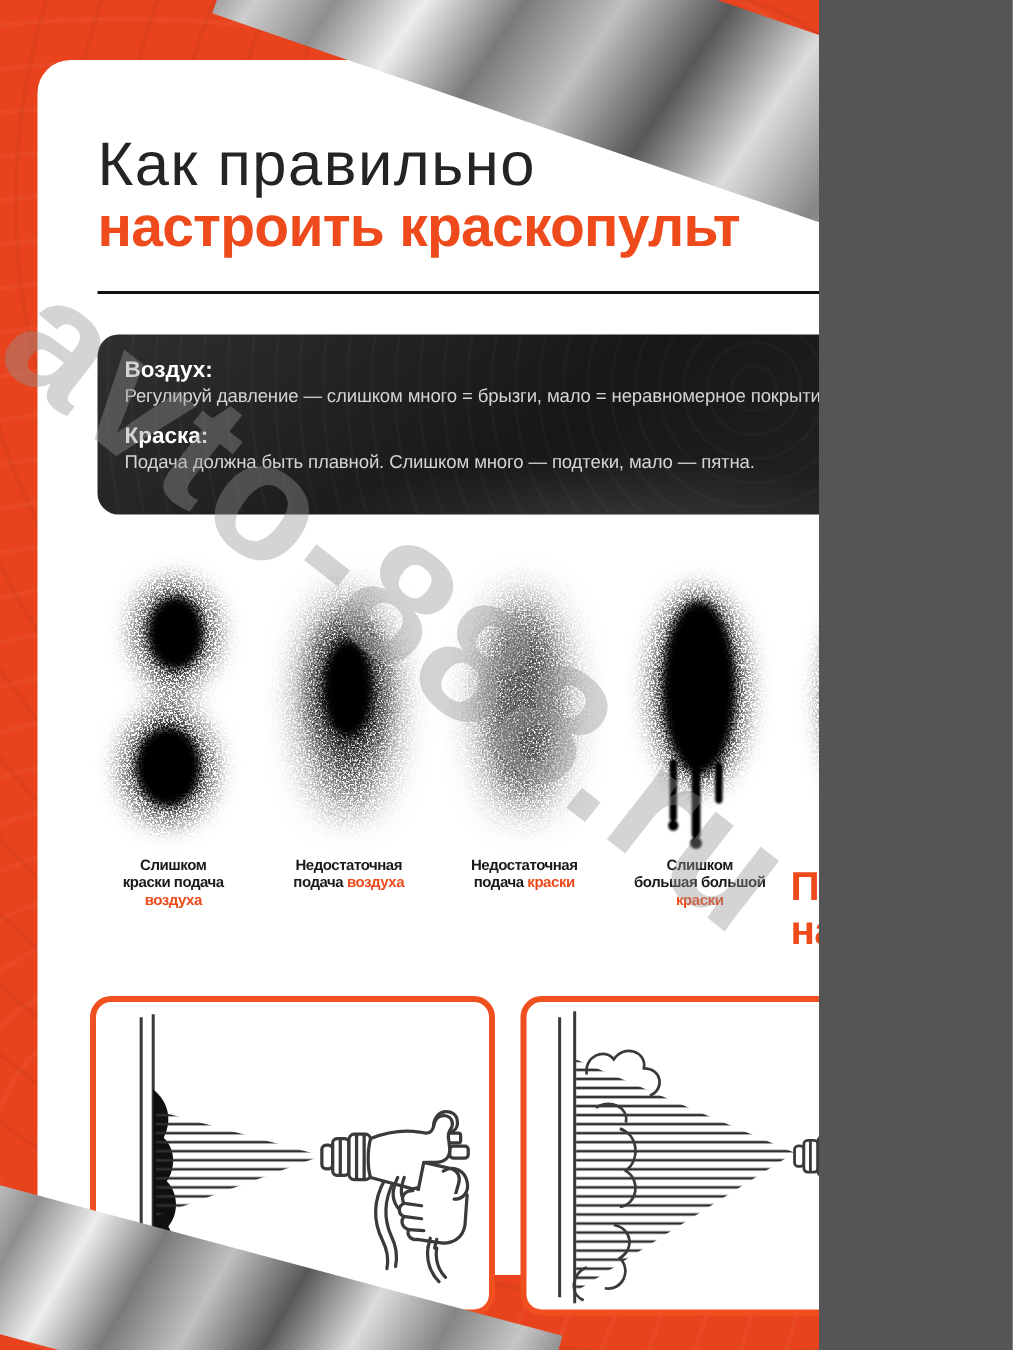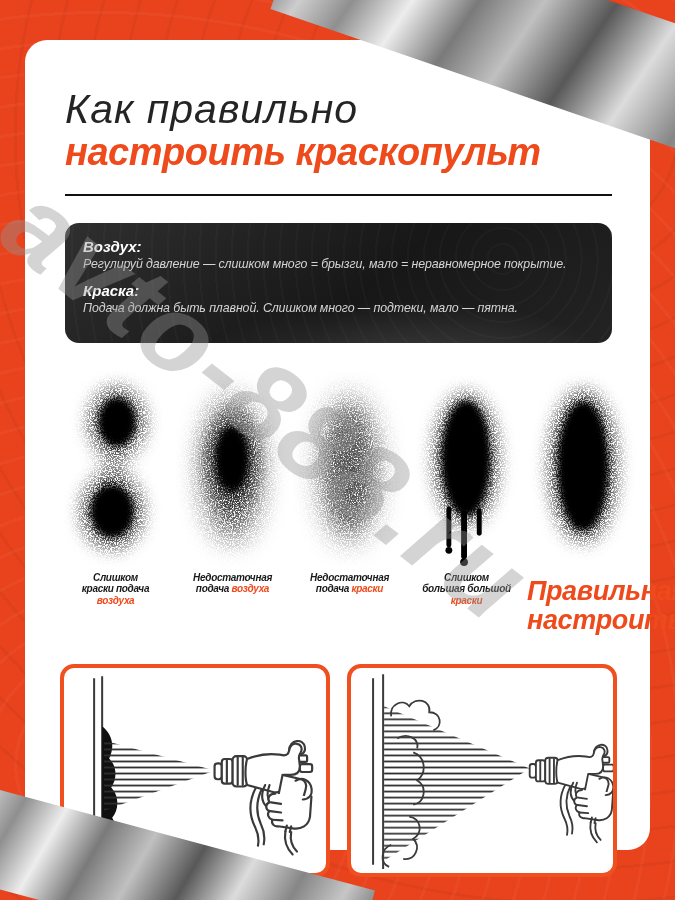--- a/index.html
+++ b/index.html
@@ -1,17 +1,17 @@
 <!DOCTYPE html>
 <html><head>
 <meta charset="utf-8">
 <style>
   html,body{margin:0;padding:0;background:#555;}
-  .stage{position:relative;width:675px;height:900px;overflow:hidden;
-         background:#E8431D;font-family:"Liberation Sans",sans-serif;font-style:italic;}
+  .stage{position:relative;width:546px;height:900px;overflow:hidden;
+         background:#E8431D;font-family:"Liberation Sans",sans-serif;}
   .bg-topo{position:absolute;inset:0;z-index:1;pointer-events:none;
     background:
       repeating-radial-gradient(circle at 15% 85%, transparent 0 26px, rgba(255,255,255,0.035) 26px 29px),
       repeating-radial-gradient(circle at 85% 15%, transparent 0 32px, rgba(0,0,0,0.04) 32px 35px);}
   
   .card{position:absolute;left:25px;top:40px;width:625px;height:810px;z-index:2;
         background:#fff;border-radius:22px;padding:26px 0 0 40px;box-sizing:border-box;}
   
   .title{line-height:1.08;}
   .t1{display:block;font-size:41px;font-weight:500;letter-spacing:1px;

